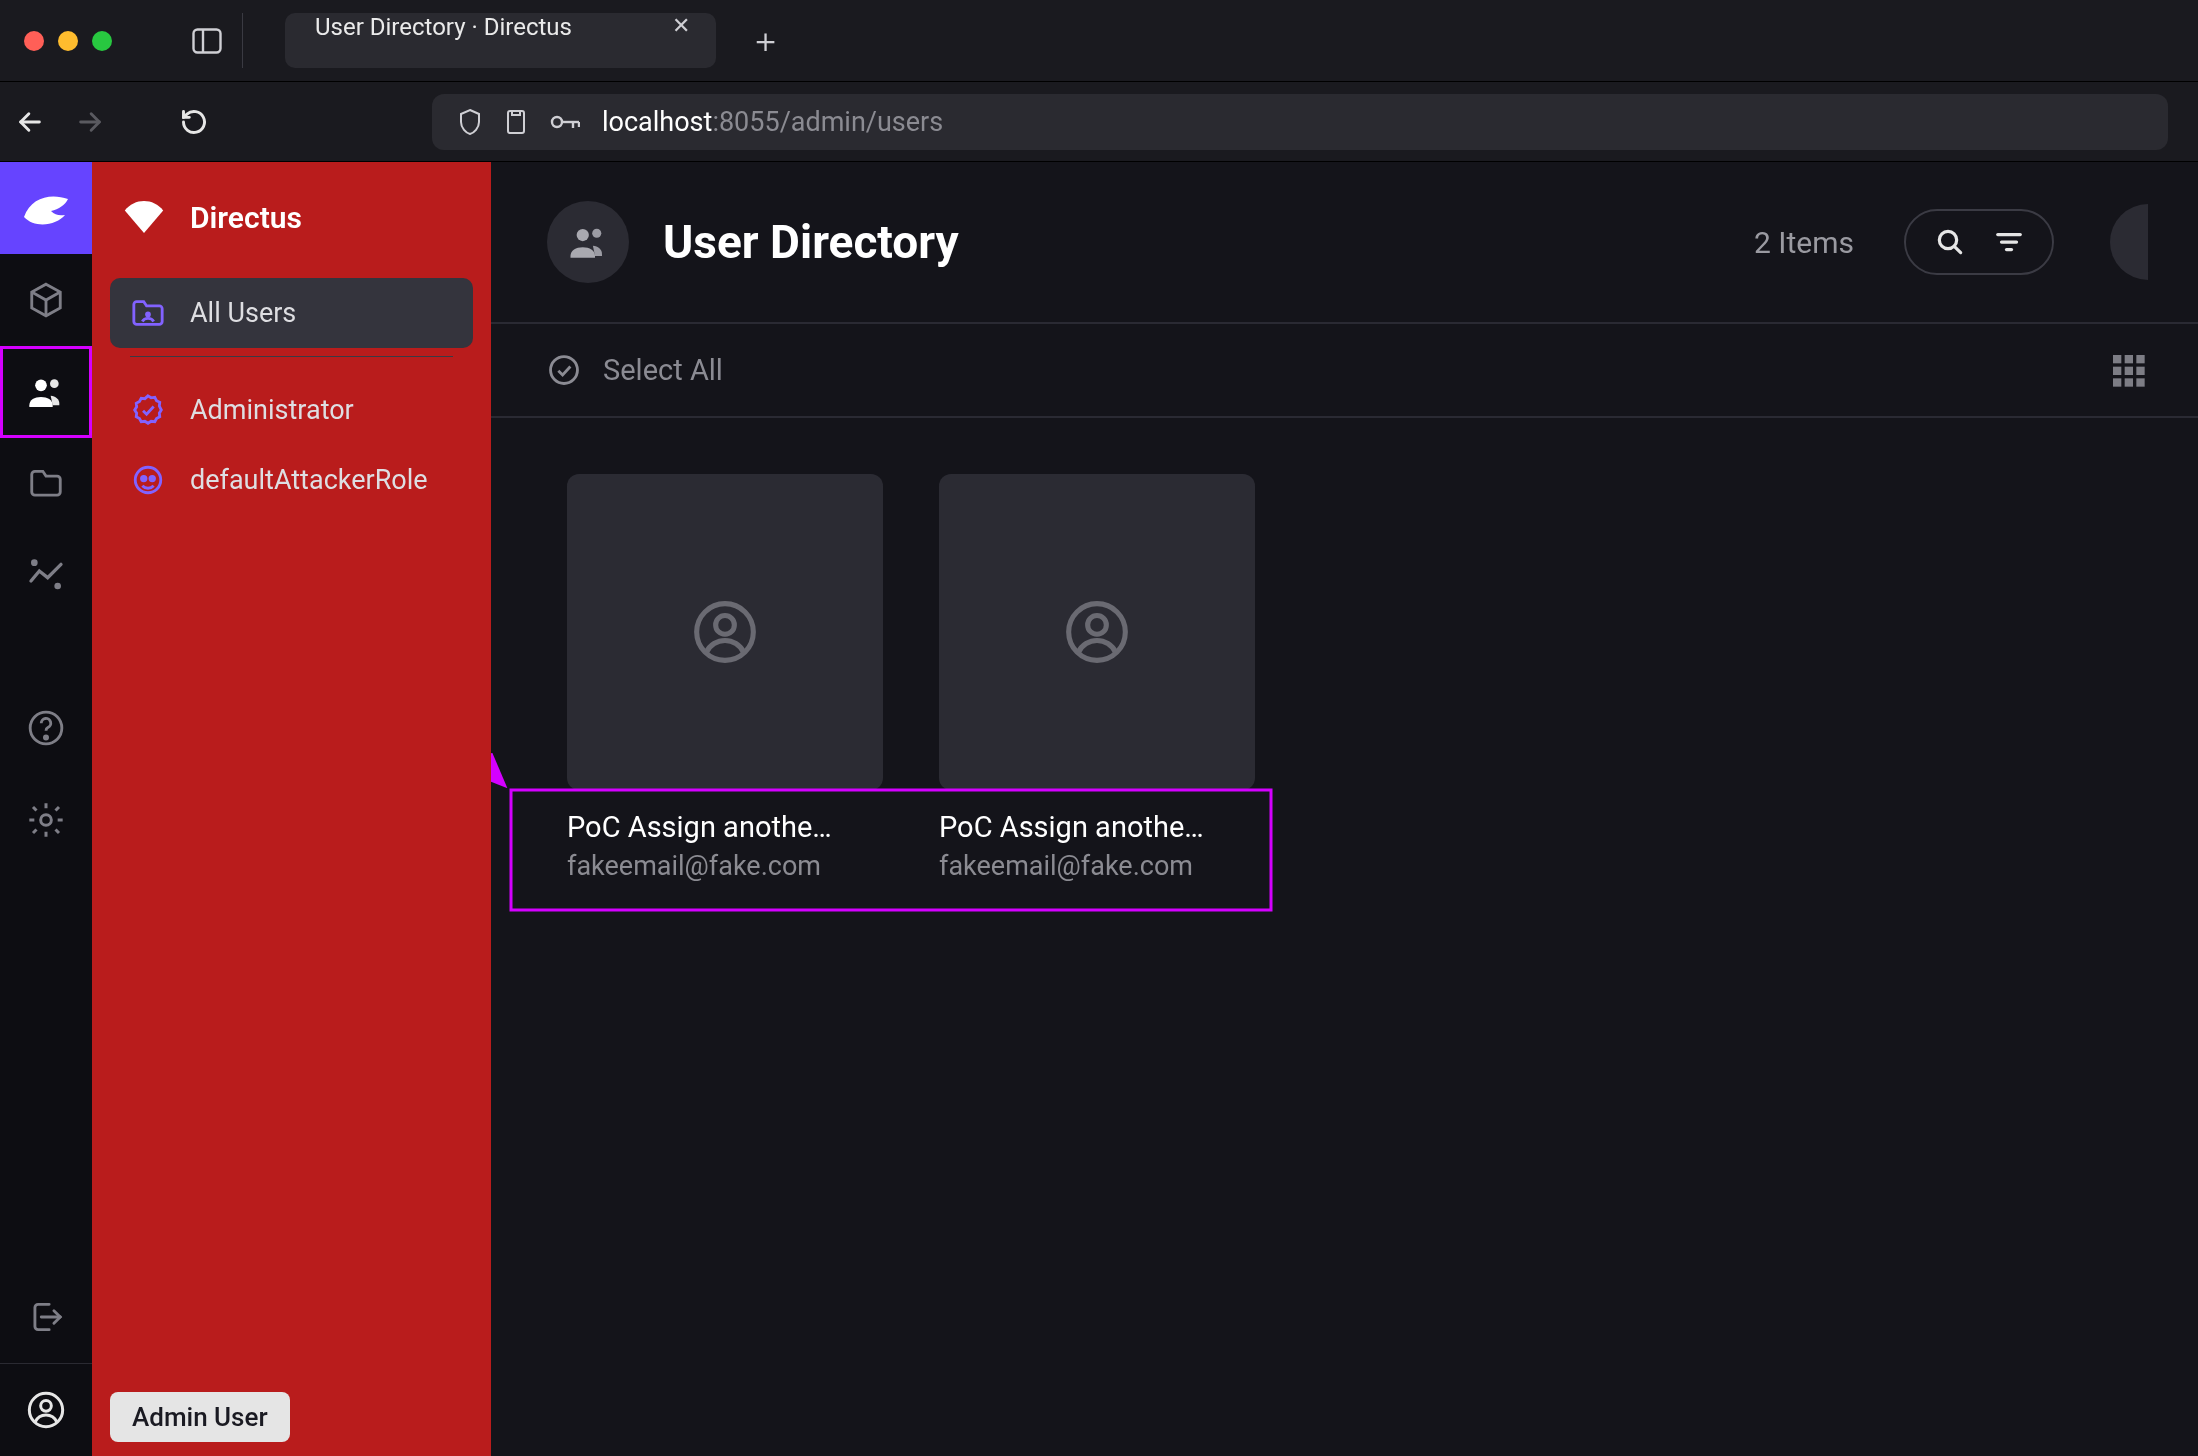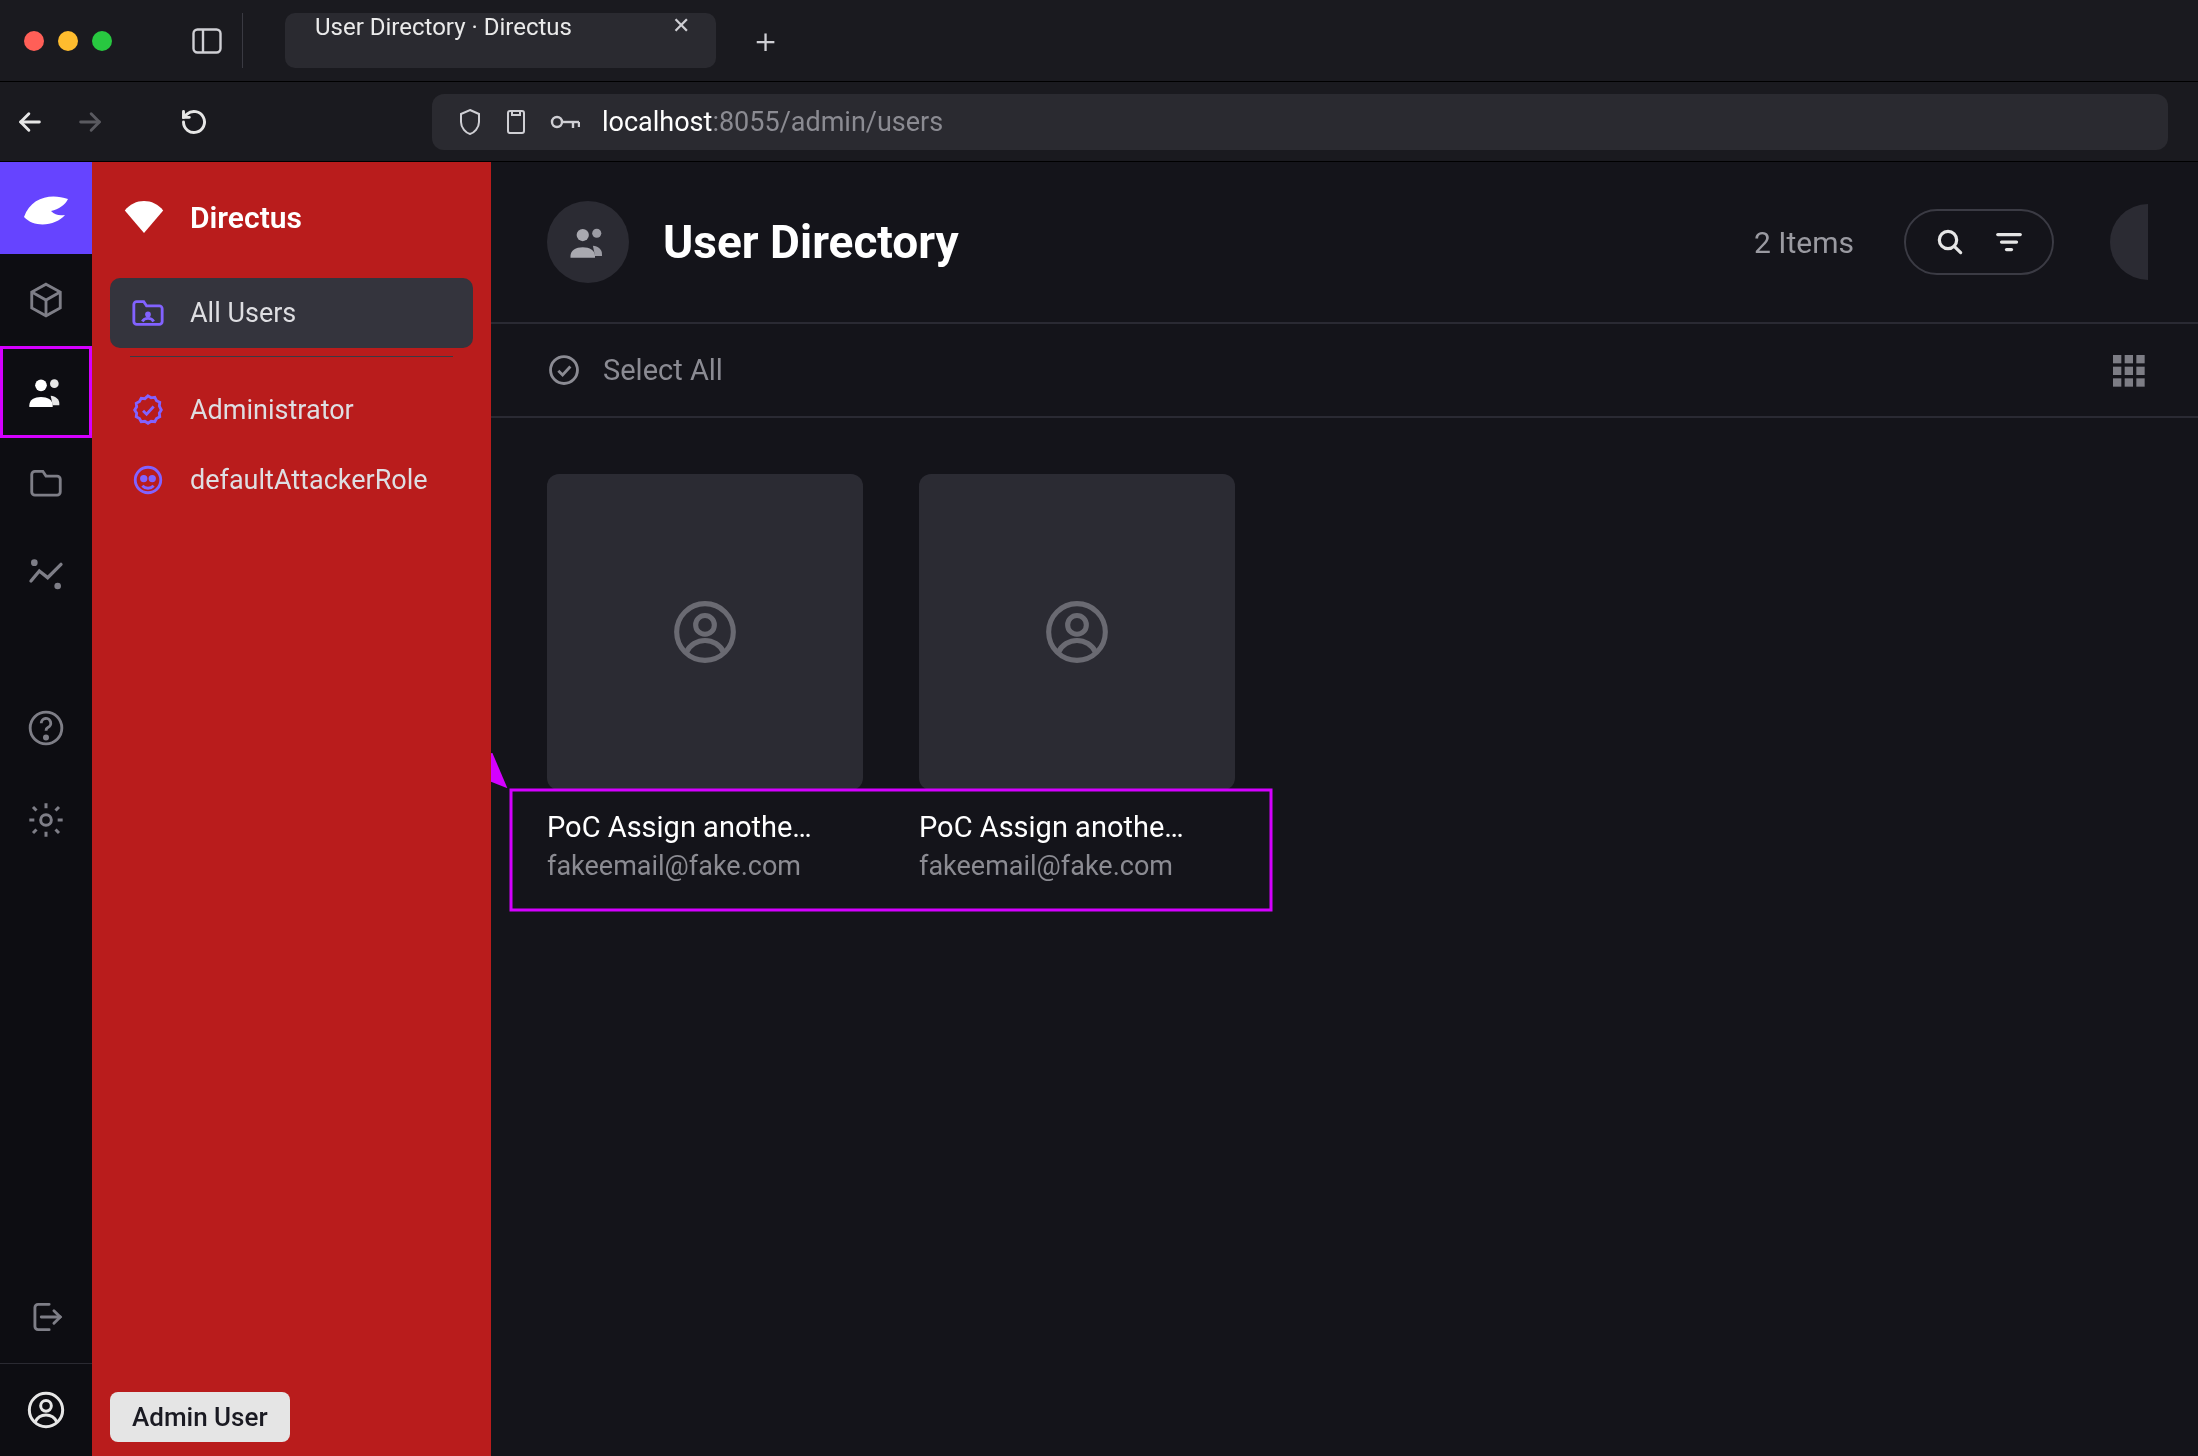--- a/index.html
+++ b/index.html
@@ -172,21 +172,21 @@
     display:flex; align-items:center;
     padding: 0 50px 0 56px;
     gap: 22px;
     color:#8b8b93; font-size: 29px;
   }
   .toolbar-spacer{flex:1;}
   .toolbar-grid-icon { color:#7d7d85; }
 
   .cards {
     display:flex; gap: 56px;
-    padding: 56px 0 0 56px;
+    padding: 56px 0 0 76px;
   }
   .user-card { width: 316px; }
   .card-avatar {
     width: 316px; height:316px; border-radius: 12px; background:#2b2b33;
     display:flex; align-items:center; justify-content:center; color:#6a6a72;
   }
   .card-name {
     margin-top: 20px; font-size: 29px; color:#ffffff;
     white-space: nowrap; overflow:hidden; text-overflow: ellipsis;
   }

